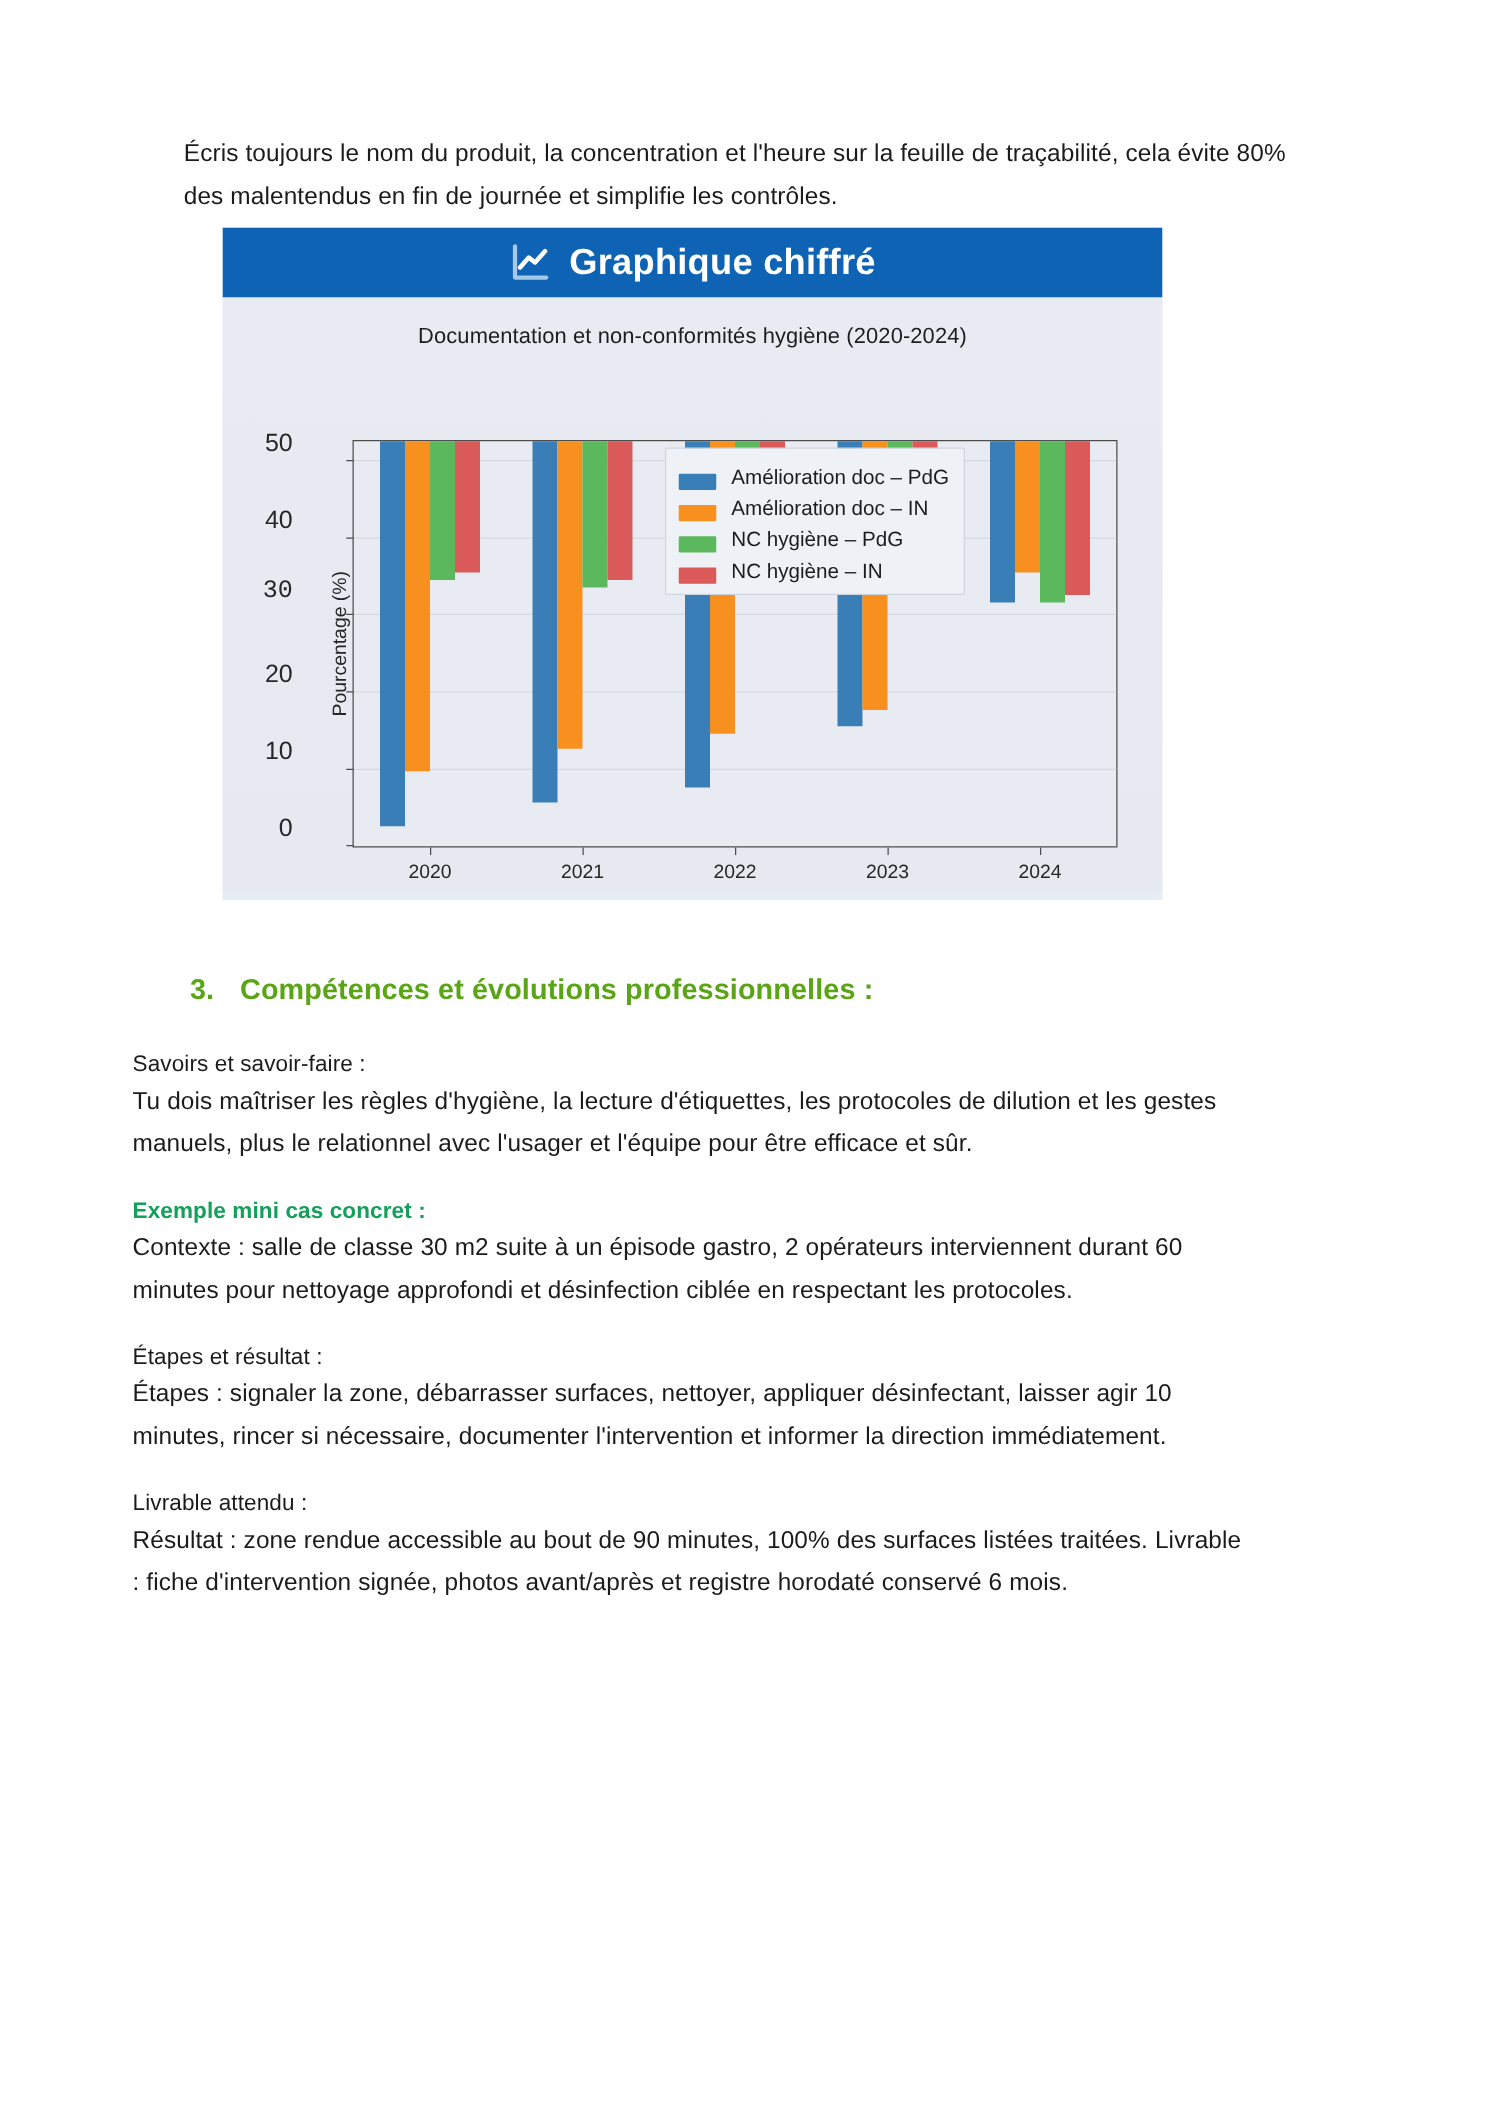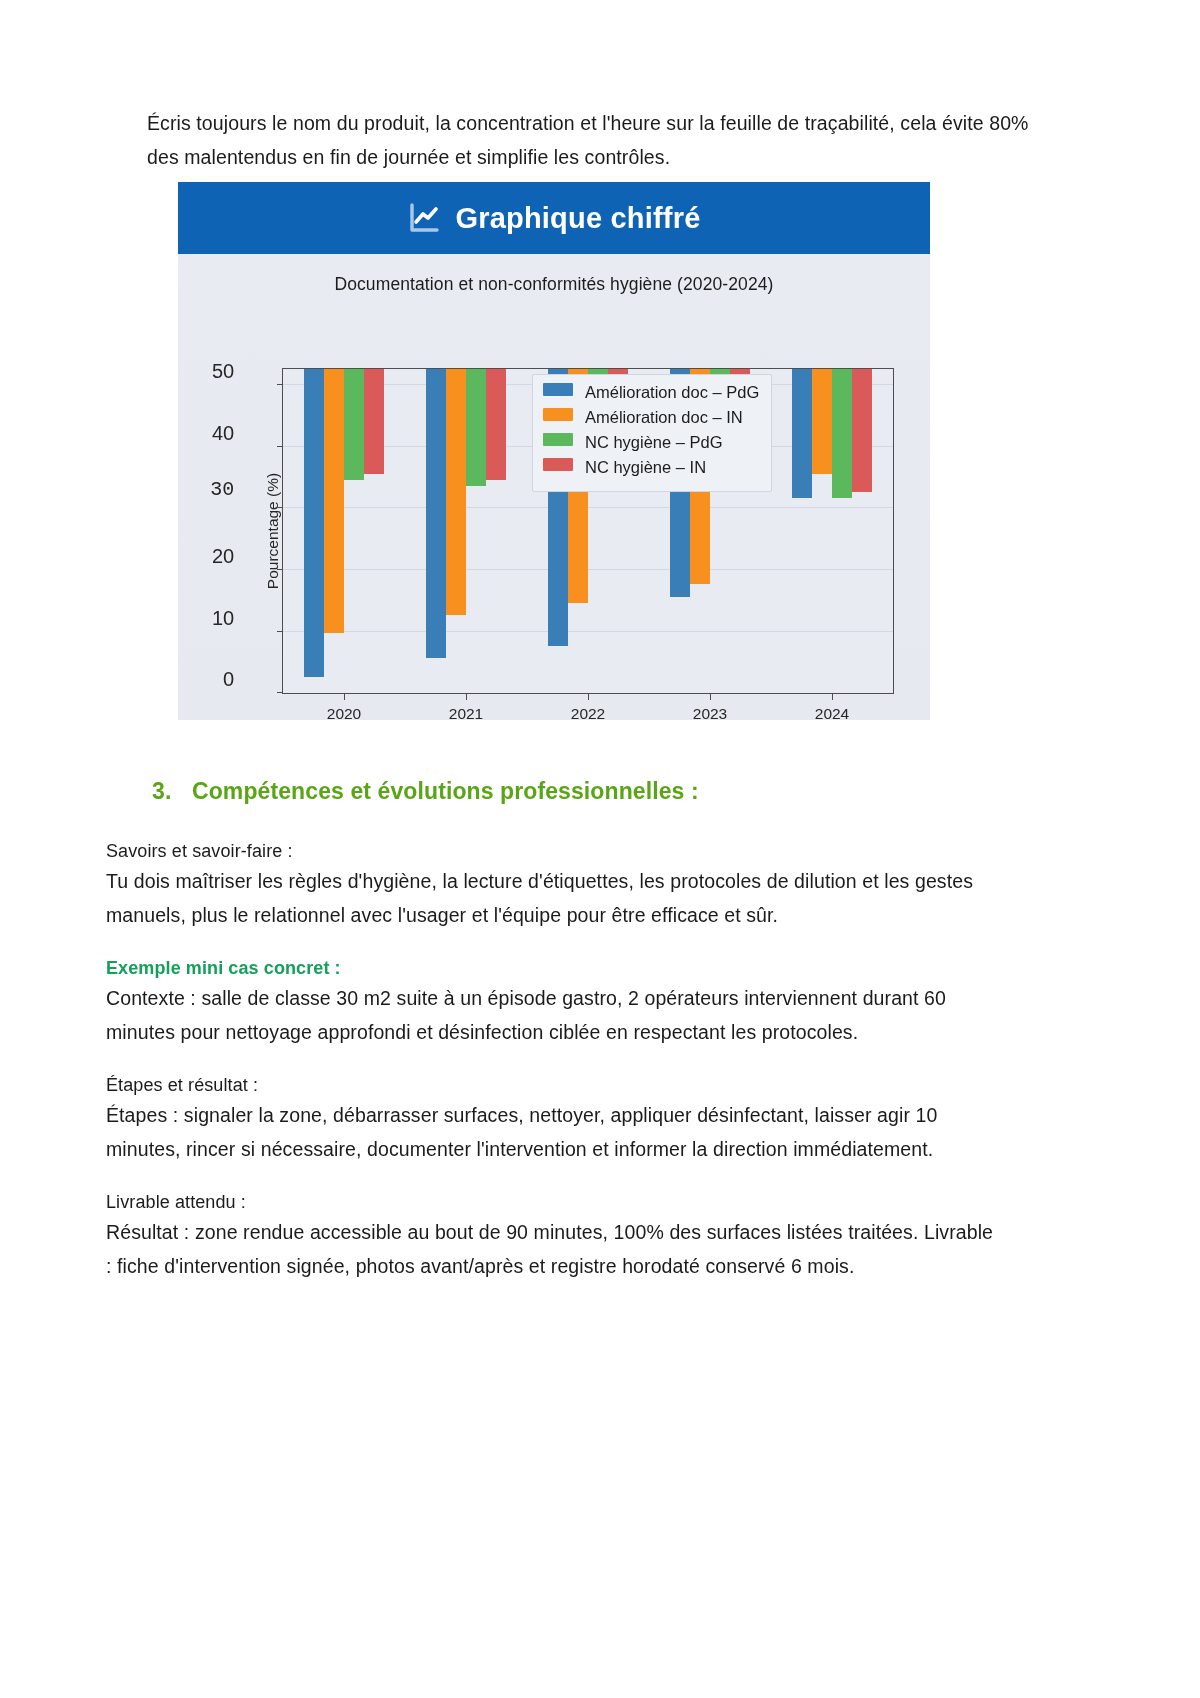--- a/index.html
+++ b/index.html
@@ -20,21 +20,21 @@
   .intro { position:absolute; left:106px; top:86px; width:892px;margin-left:41px; }
 
   
   .chart-card {
     position:absolute; left:178px; top:182px;
     width:752px; height:538px;
     background:#e7edf4;
     overflow:hidden;
   }
   .chart-header {
-    height:72px; background:#0f63b5;
+    height:56px; background:#0f63b5;
     display:flex; align-items:center; justify-content:center; gap:14px;
   }
   .chart-header .title {
     color:#ffffff; font-size:29px; font-weight:bold; letter-spacing:0.2px;
   }
   .hdr-icon { width:34px; height:34px; display:block; }
 
   .chart-body { position:relative; height:476px; background:#e7ebf0;
                 background:linear-gradient(#e8ecf2,#e6eaf0); }
   .chart-title {
@@ -68,21 +68,21 @@
     position:absolute; bottom:-30px; left:50%; transform:translateX(-50%);
     font-size:15.5px; color:#262626; white-space:nowrap;
   }
   .xtickmark { position:absolute; bottom:-7px; left:50%; width:1px; height:6px; background:#4d4d4d; }
 
   .legend {
     position:absolute; left:354px; top:120px;
     background:#eef2f6; border:1px solid #cfd6df;
     padding:8px 12px 8px 10px; border-radius:2px;
   }
-  .legend-row { display:flex; align-items:flex-start; gap:12px; height:25px; }
+  .legend-row { display:flex; align-items:flex-end; gap:12px; height:25px; }
   .swatch { width:30px; height:13px; border-radius:1px; }
   .legend-label { font-size:16.5px; color:#1c1c1c; white-space:nowrap; }
 
   
   .content { position:absolute; left:106px; top:744px; width:892px; }
   h3.green-head {
     margin:0 0 2px 0; font-size:18px; font-weight:bold; color:#14a05a;
     letter-spacing:0.1px;
   }
   h3.dark-head {

